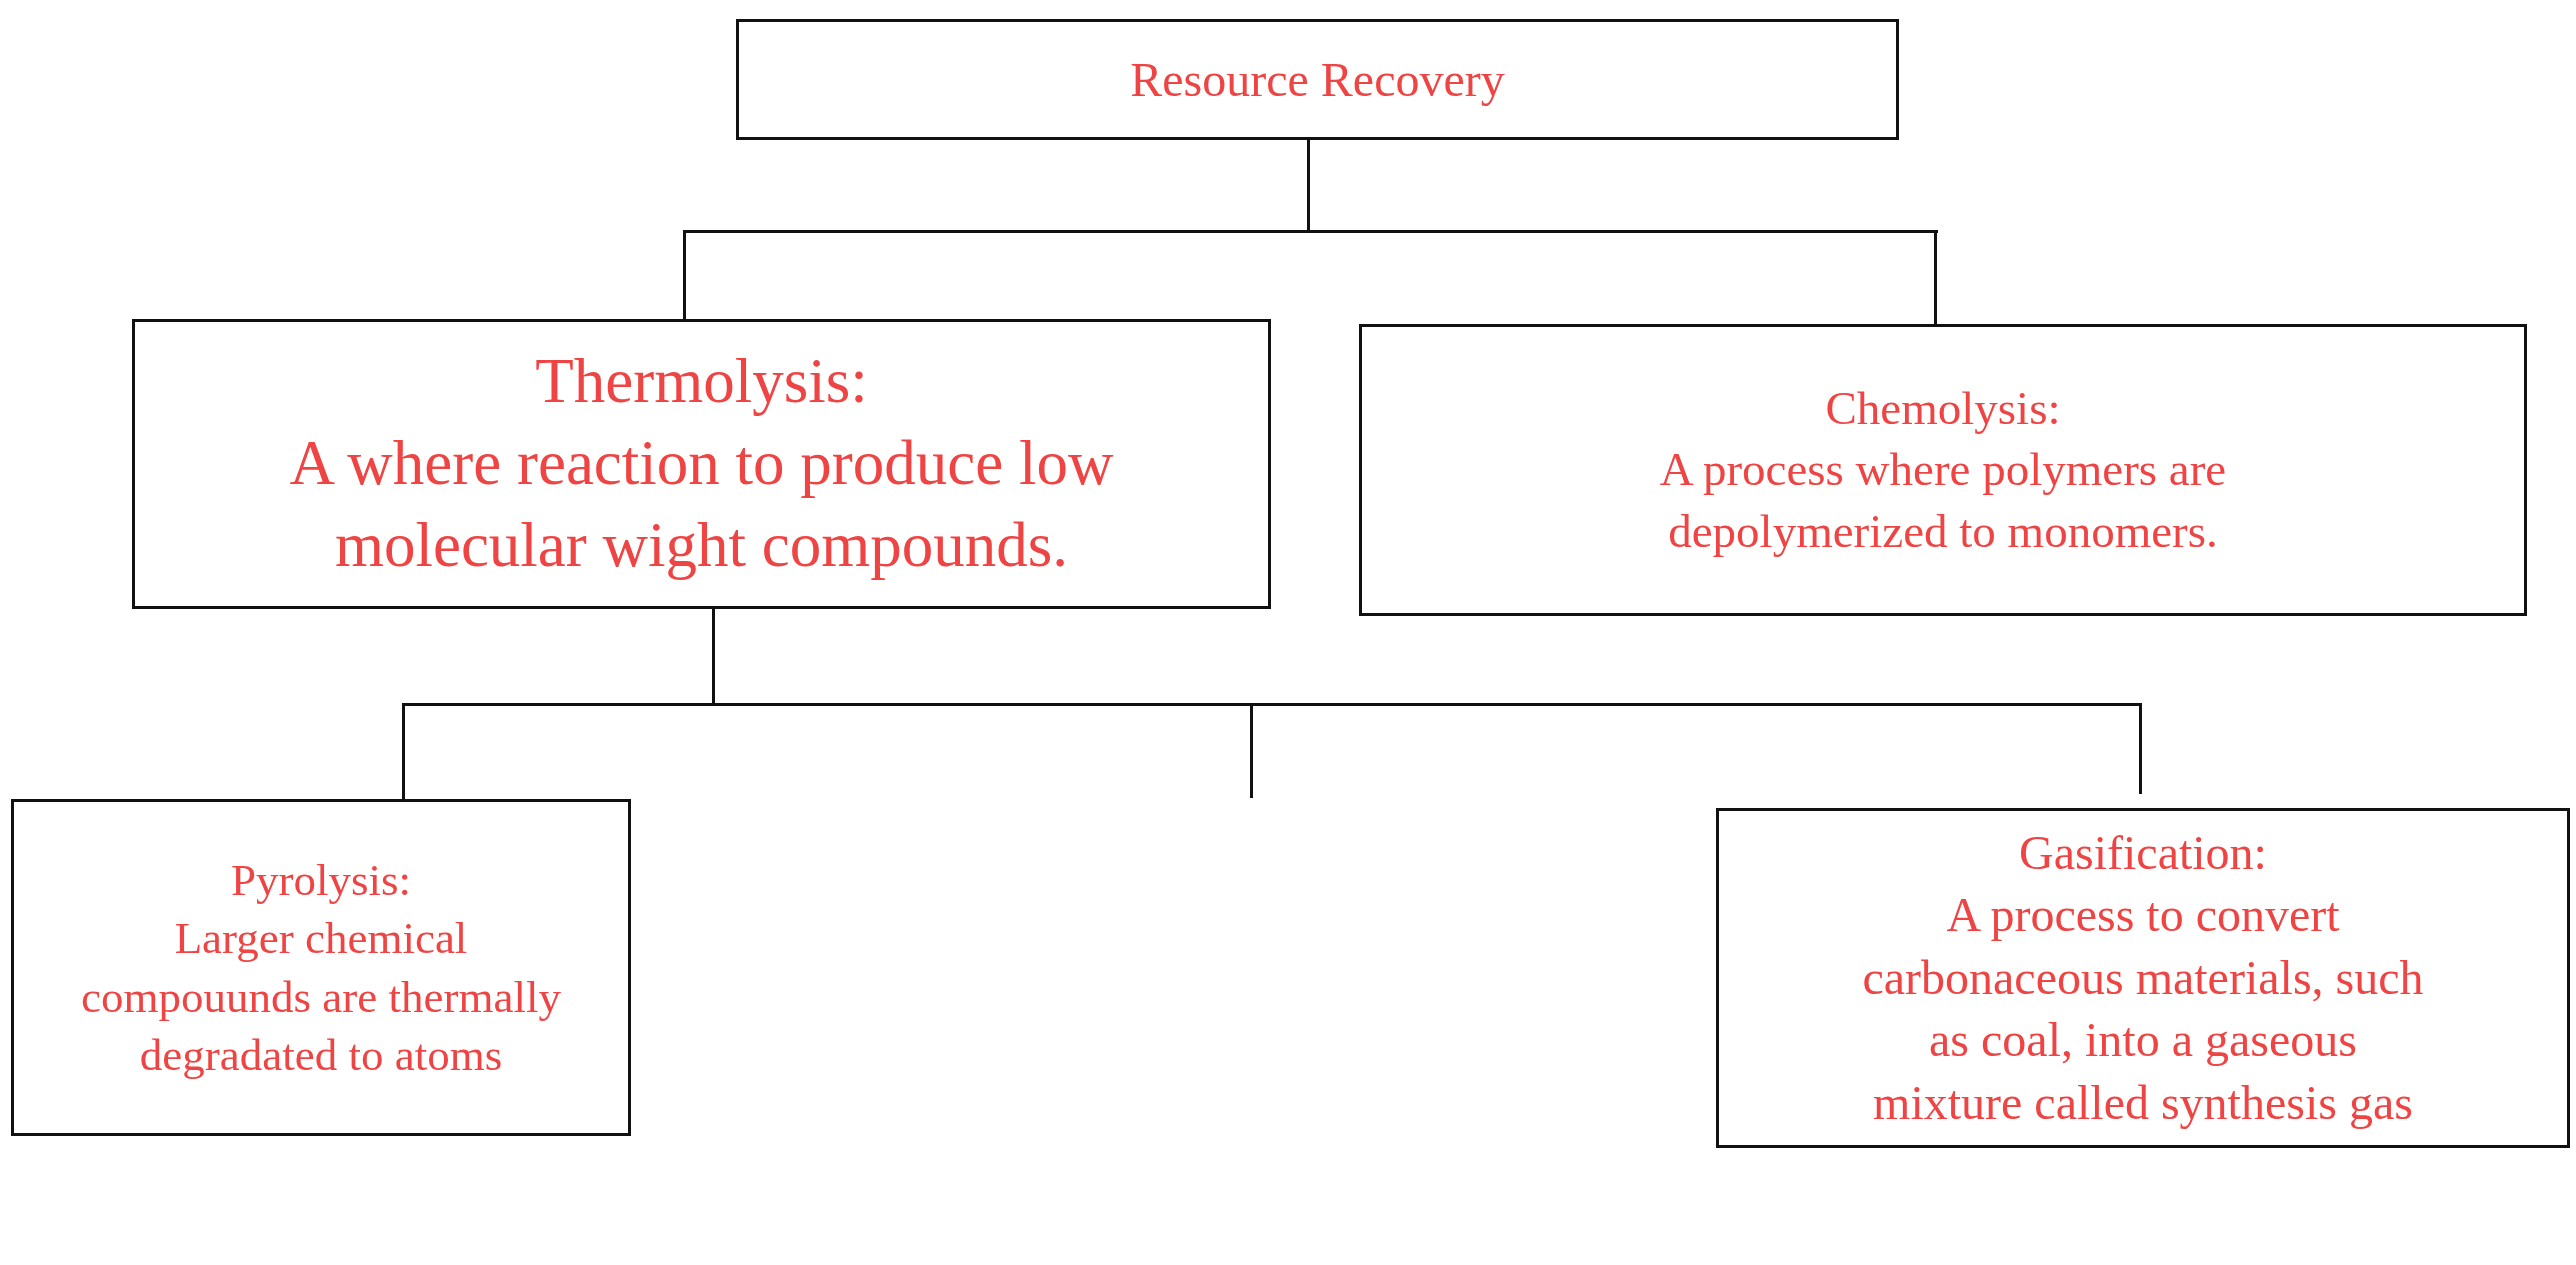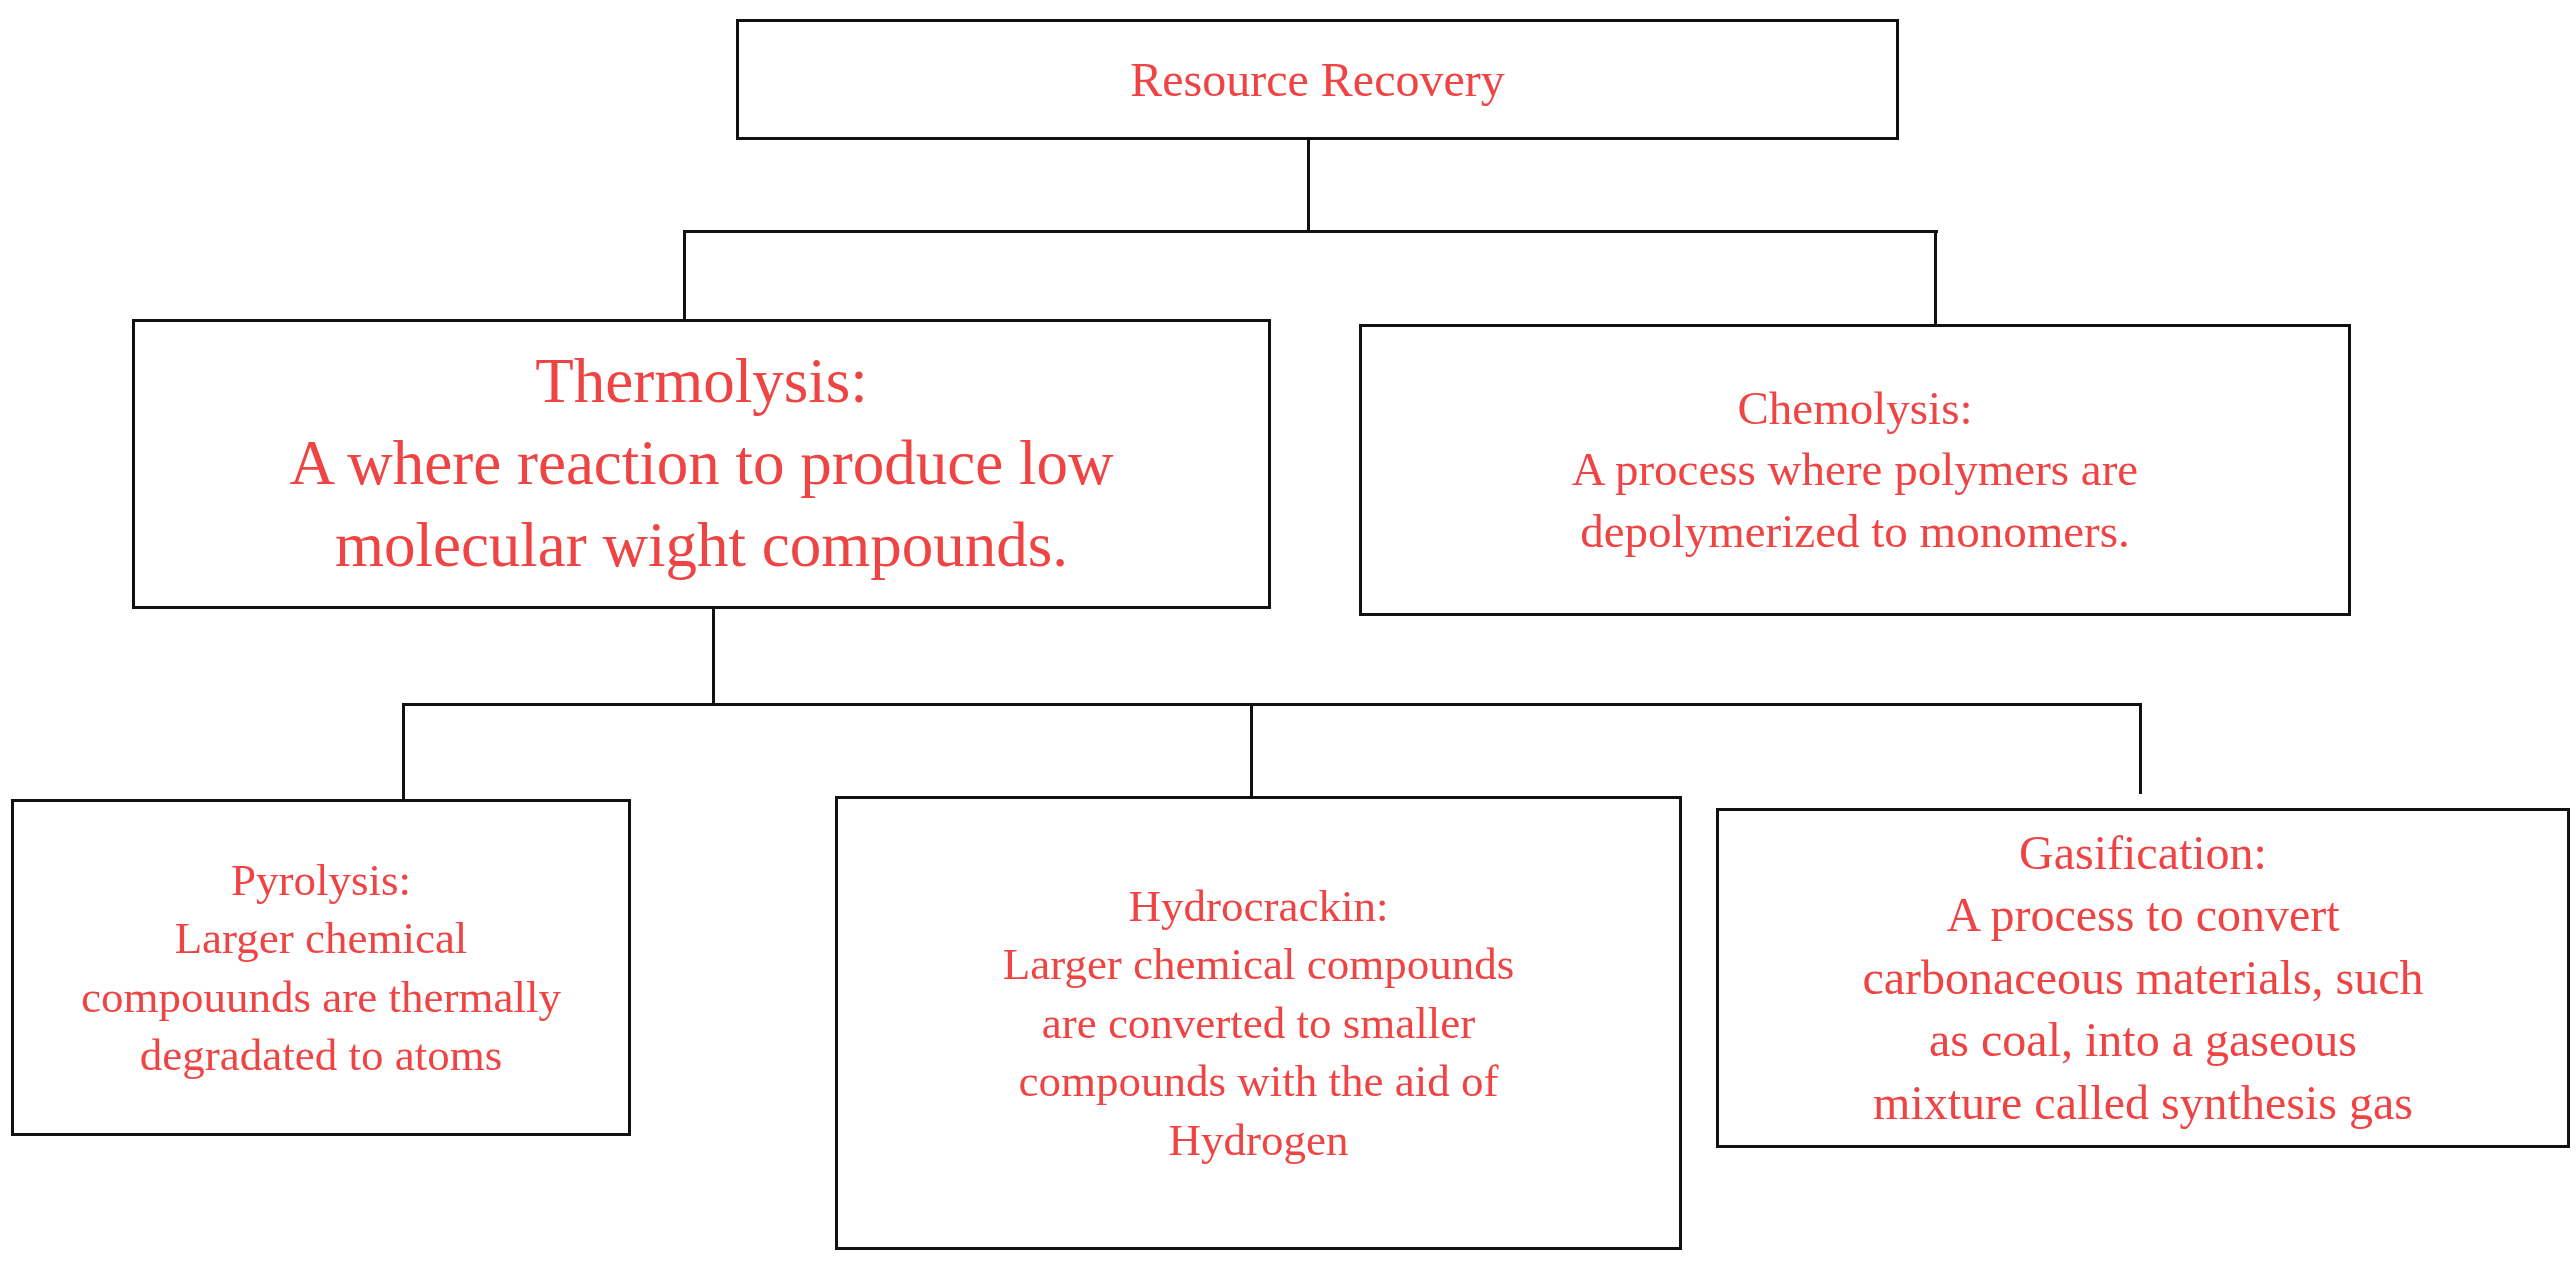--- a/index.html
+++ b/index.html
@@ -53,21 +53,21 @@
   #node-thermolysis {
     left: 132px;
     top: 319px;
     width: 1139px;
     height: 290px;
     font-size: 63px;
   }
   #node-chemolysis {
     left: 1359px;
     top: 324px;
-    width: 992px;
+    width: 1168px;
     height: 292px;
     font-size: 47px;
     align-items: center;
   }
 
   
   #node-pyrolysis {
     left: 11px;
     top: 799px;
     width: 620px;
@@ -147,27 +147,20 @@
     <span class="line body-line">depolymerized to monomers.</span>
   </div>
 
   <div class="node" id="node-pyrolysis">
     <span class="line">Pyrolysis:</span>
     <span class="line body-line">Larger chemical</span>
     <span class="line body-line">compouunds are thermally</span>
     <span class="line body-line">degradated to atoms</span>
   </div>
 
-  <div class="node" id="node-hydrocracking">
-    <span class="line">Hydrocrackin:</span>
-    <span class="line body-line">Larger chemical compounds</span>
-    <span class="line body-line">are converted to smaller</span>
-    <span class="line body-line">compounds with the aid of</span>
-    <span class="line body-line">Hydrogen</span>
-  </div>
 
   <div class="node" id="node-gasification">
     <span class="line">Gasification:</span>
     <span class="line body-line">A process to convert</span>
     <span class="line body-line">carbonaceous materials, such</span>
     <span class="line body-line">as coal, into a gaseous</span>
     <span class="line body-line">mixture called synthesis gas</span>
   </div>
 
 </div>

